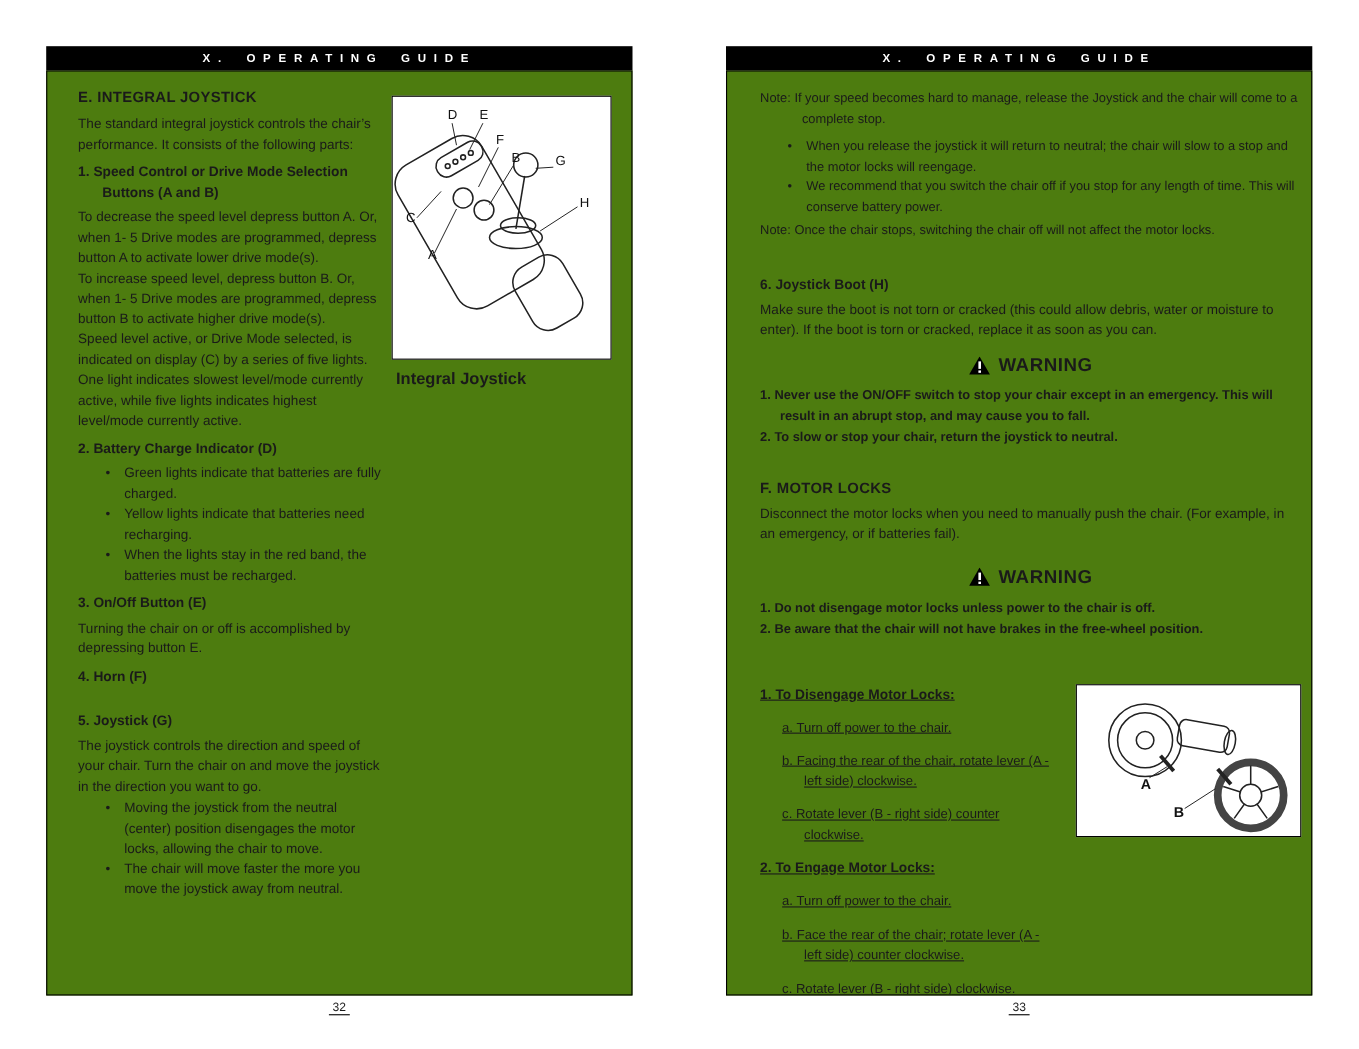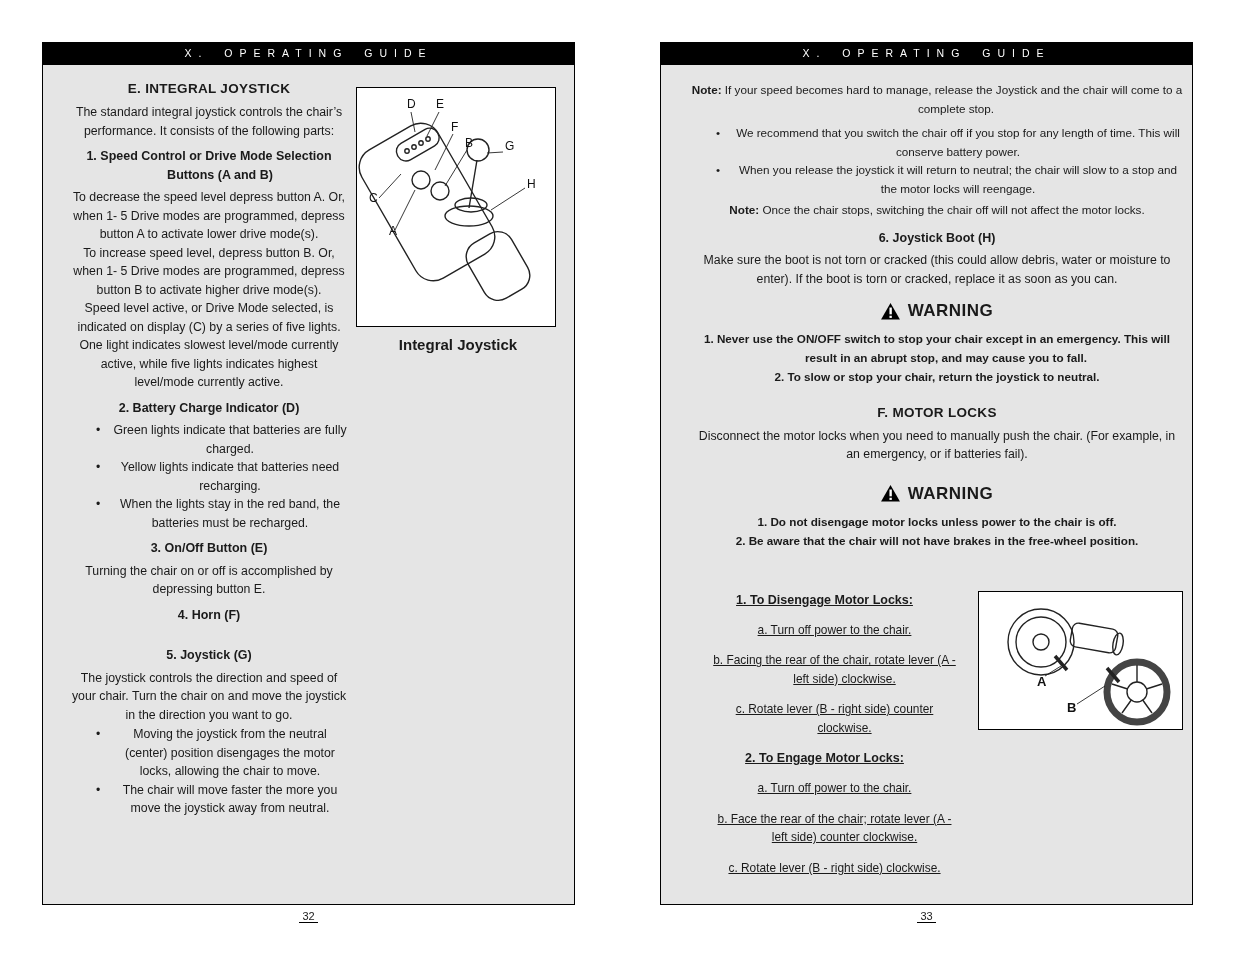--- a/index.html
+++ b/index.html
@@ -8,25 +8,25 @@
     width:1235px; height:954px; position:relative;
     background:#ffffff; color:#1a1a1a;
     font-family:"Liberation Sans", sans-serif;
   }
   .page { position:absolute; top:42px; width:533px; height:895px; }
   .page.left  { left:42px; }
   .page.right { left:660px; }
   .band {
     height:22px; background:#000; color:#fff;
     display:flex; align-items:center; justify-content:center;
-    font-size:10.5px; font-weight:normal; letter-spacing:7px; word-spacing:6px;
+    font-size:10.5px; font-weight:bold; letter-spacing:7px; word-spacing:6px;
   }
   .sheet {
     border:1px solid #000; height:841px; position:relative;
-    overflow:hidden; background:#e5e5e5;text-align:center;
+    overflow:hidden; background:#4d7c0f;
   }
   .pagenum { position:absolute; top:864px; left:0; width:100%; text-align:center; }
   .pagenum span { font-size:11px; border-bottom:1.5px solid #000; padding:0 3px; }
 
   
   .para, .li-text, li { font-size:12.3px; line-height:18.5px; margin:0; }
   .h-sec { font-size:13.5px; font-weight:bold; letter-spacing:.3px; margin:0 0 7px 0; }
   .h-item { font-size:12.5px; font-weight:bold; line-height:18.5px;
             margin:7px 0 4px 0; padding-left:22px; text-indent:-22px; }
   .gap-big { margin-top:22px; }
@@ -36,21 +36,21 @@
 
   
   .col-text { position:absolute; left:28px; top:16px; width:276px; }
   .fig1 { position:absolute; left:313px; top:22px; width:200px; }
   .figbox { border:1px solid #000; width:200px; height:240px; background:#fff; }
   .figcap { font-size:15px; font-weight:bold; margin-top:9px; padding-left:4px; }
 
   
   .col-wide { position:absolute; left:30px; top:16px; width:492px; }
   .note { font-size:11.7px; line-height:18.5px; padding-left:38px; text-indent:-38px; margin:0 0 6px 0; }
-  .note b { font-weight:bold; }
+  .note b { font-weight:normal; }
   .r-bullets li { font-size:11.7px; }
   .warn-head { display:flex; align-items:center; justify-content:center; gap:8px; margin:13px 0 9px 0; }
   .warn-word { font-size:17px; font-weight:bold; letter-spacing:.5px; }
   .warn-list { list-style:none; margin:0; padding:0; }
   .warn-list li { font-size:11.7px; font-weight:bold; line-height:18.5px;
                   padding-left:18px; text-indent:-18px; margin-bottom:1px; }
   .step { font-size:11.9px; line-height:18.5px; margin-left:20px; padding-left:20px; text-indent:-20px; }
   .bottom-row { display:flex; margin-top:40px;text-decoration:underline; }
   .instructions { width:268px; }
   .fig2box { border:1px solid #000; width:205px; height:139px; margin-left:20px; background:#fff; }
@@ -143,43 +143,43 @@
 
 <div class="page right">
   <div class="band">X. OPERATING GUIDE</div>
   <div class="sheet">
 
     <div class="col-wide">
 
       <p class="note"><b>Note:</b><span> If your speed becomes hard to manage, release the Joystick and the chair will come to a complete stop.</span></p>
 
       <ul class="bullets r-bullets">
+        <li>When you release the joystick it will return to neutral; the chair will slow to a stop and the motor locks will reengage.</li>
         <li>We recommend that you switch the chair off if you stop for any length of time. This will conserve battery power.</li>
-        <li>When you release the joystick it will return to neutral; the chair will slow to a stop and the motor locks will reengage.</li>
       </ul>
 
       <p class="note"><b>Note:</b><span> Once the chair stops, switching the chair off will not affect the motor locks.</span></p>
 
-      <div class="h-item" style="margin-top:9px">6.  Joystick Boot (H)</div>
+      <div class="h-item" style="margin-top:30px">6.  Joystick Boot (H)</div>
       <p class="para">Make sure the boot is not torn or cracked (this could allow debris, water or moisture to enter). If the boot is torn or cracked, replace it as soon as you can.</p>
 
       <div class="warn-head">
         <svg viewBox="0 0 20 18" width="19" height="17">
           <polygon points="10,0 20,17.5 0,17.5" fill="#000"></polygon>
           <rect x="8.9" y="4.8" width="2.5" height="7.2" fill="#fff"></rect>
           <rect x="8.9" y="13.5" width="2.5" height="2.3" fill="#fff"></rect>
         </svg>
         <span class="warn-word">WARNING</span>
       </div>
       <ul class="warn-list">
         <li>1.  Never use the ON/OFF switch to stop your chair except in an emergency. This will result in an abrupt stop, and may cause you to fall.</li>
         <li>2.  To slow or stop your chair, return the joystick to neutral.</li>
       </ul>
 
-      <div class="h-sec" style="margin-top:18px">F. MOTOR LOCKS</div>
+      <div class="h-sec" style="margin-top:28px">F. MOTOR LOCKS</div>
       <p class="para">Disconnect the motor locks when you need to manually push the chair. (For example, in an emergency, or if batteries fail).</p>
 
       <div class="warn-head" style="margin-top:20px">
         <svg viewBox="0 0 20 18" width="19" height="17">
           <polygon points="10,0 20,17.5 0,17.5" fill="#000"></polygon>
           <rect x="8.9" y="4.8" width="2.5" height="7.2" fill="#fff"></rect>
           <rect x="8.9" y="13.5" width="2.5" height="2.3" fill="#fff"></rect>
         </svg>
         <span class="warn-word">WARNING</span>
       </div>

